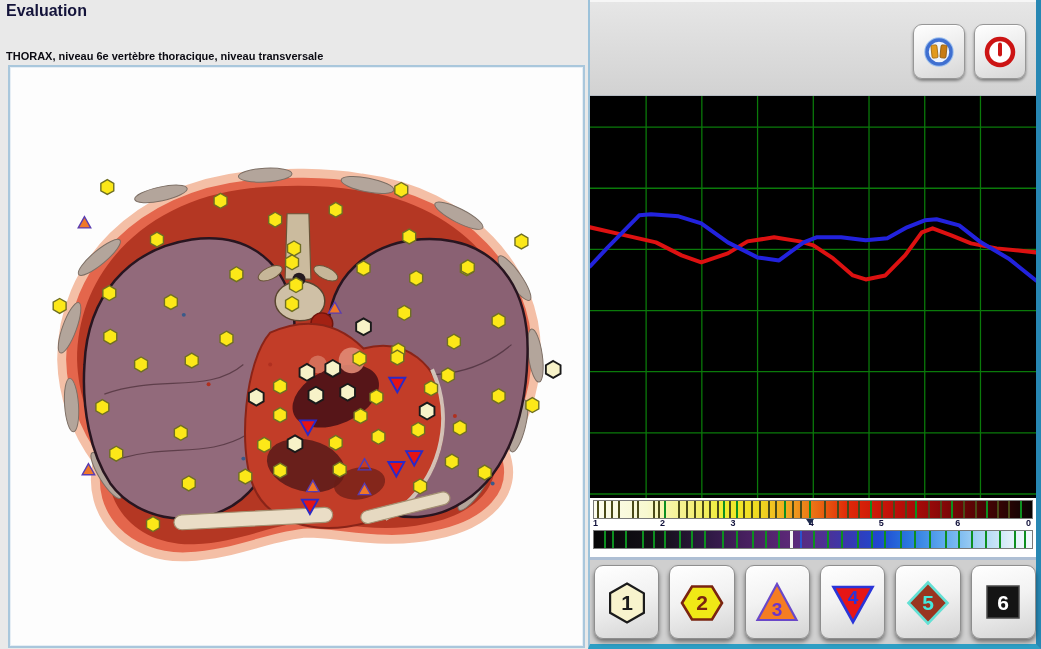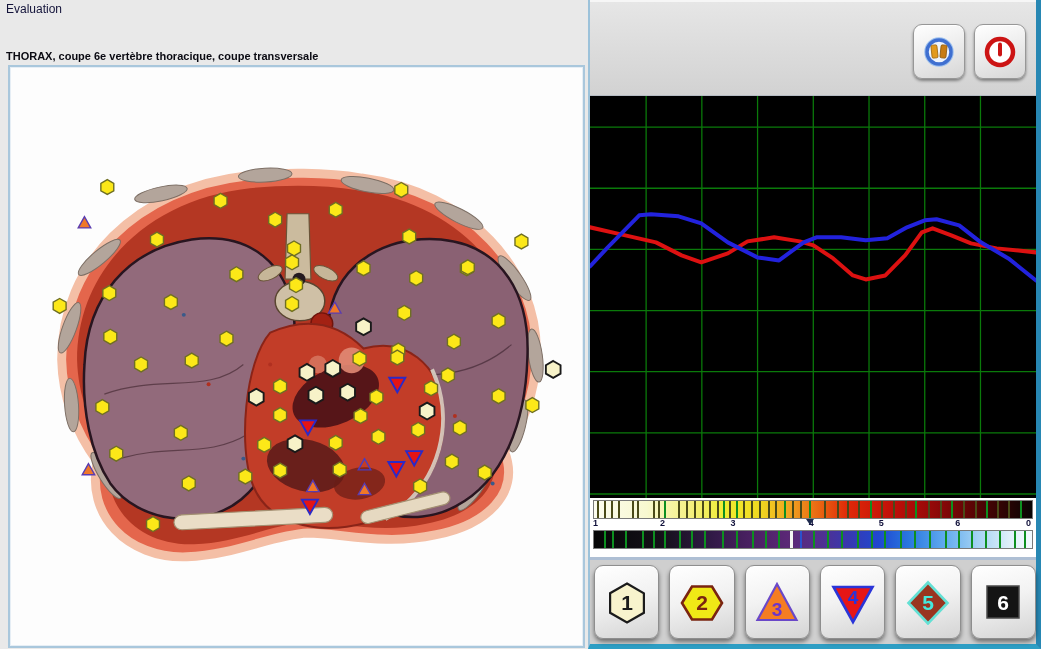--- a/index.html
+++ b/index.html
@@ -1,20 +1,20 @@
 <!DOCTYPE html>
 <html><head>
 <meta charset="utf-8">
 <style>
   html,body{margin:0;padding:0;}
   body{width:1041px;height:649px;overflow:hidden;font-family:"Liberation Sans",sans-serif;background:#e9e9e9;}
   .app{position:relative;width:1041px;height:649px;display:flex;}
   
   .left{position:relative;width:588px;height:649px;background:#e9e9e9;}
-  .title{position:absolute;left:6px;top:2px;font-size:12px;font-weight:normal;color:#13133a;}
+  .title{position:absolute;left:6px;top:2px;font-size:16px;font-weight:bold;color:#13133a;}
   .subtitle{position:absolute;left:6px;top:50px;font-size:11px;font-weight:bold;color:#0a0a12;}
   .imagebox{position:absolute;left:8px;top:65px;width:573px;height:579px;background:#fdfdfd;border:2px solid #a9c7dc;box-shadow:inset 0 0 0 1px #e6eef5;}
   .imagebox svg{display:block;width:100%;height:100%;}
   
   .right{position:relative;width:453px;height:649px;background:#d6d6d6;border-left:2px solid #9cc2da;border-right:5px solid #2787b3;border-bottom:5px solid #2e9ec4;box-sizing:border-box;display:flex;flex-direction:column;}
   .topbar{height:95px;background:linear-gradient(#e6e6e6,#d2d2d2);border-top:2px solid #f6f6f6;box-sizing:border-box;display:flex;justify-content:flex-end;gap:9px;padding:22px 10px 0 0;}
   .sqbtn{width:50px;height:53px;border-radius:9px;background:linear-gradient(160deg,#ffffff 0%,#f0f0f0 40%,#d6d6d6 100%);border:1px solid #979797;box-shadow:0 2px 3px rgba(0,0,0,.4),inset 0 1px 0 #fff;display:flex;align-items:center;justify-content:center;cursor:pointer;}
   .chart{height:402px;background:#000;border-top:1px solid #b6bcc4;position:relative;}
   .chart svg{display:block;width:100%;height:100%;}
   
@@ -29,21 +29,21 @@
   .bottombar{flex:1;background:#cfcfcf;border-top:3px solid #aebfd4;display:flex;gap:10px;padding:5px 0 0 4px;box-sizing:border-box;}
   .pbtn{width:64px;height:72px;border-radius:9px;background:linear-gradient(165deg,#ffffff 0%,#f2f2f2 45%,#d4d4d4 100%);border:1px solid #8e8e8e;box-shadow:0 3px 4px rgba(0,0,0,.45),inset 0 1px 0 #fff;display:flex;align-items:center;justify-content:center;cursor:pointer;}
 </style>
 </head>
 <body>
 
 <div class="app">
 
   <div class="left">
     <div class="title">Evaluation</div>
-    <div class="subtitle">THORAX, coupe 6e vertèbre thoracique, coupe transversale</div>
+    <div class="subtitle">THORAX, niveau 6e vertèbre thoracique, niveau transversale</div>
 
     <div class="imagebox">
       <svg viewBox="0 0 577 584" preserveAspectRatio="none">
 
         <g>
           <path d="M52,295 C52,198 128,122 238,110 C274,106 318,106 354,112 C462,126 532,205 530,290 C529,334 514,364 498,388 C514,430 480,462 428,472 C378,483 332,470 300,470 C263,472 228,492 178,494 C118,496 76,452 88,398 C66,368 53,333 52,295 Z" fill="#e4664c" stroke="#f4bfa6" stroke-width="9"></path>
           <g transform="translate(291,300) scale(0.935) translate(-291,-300)">
             <path d="M52,295 C52,198 128,122 238,110 C274,106 318,106 354,112 C462,126 532,205 530,290 C529,334 514,364 498,388 C514,430 480,462 428,472 C378,483 332,470 300,470 C263,472 228,492 178,494 C118,496 76,452 88,398 C66,368 53,333 52,295 Z" fill="#b43723"></path>
           </g>
 

